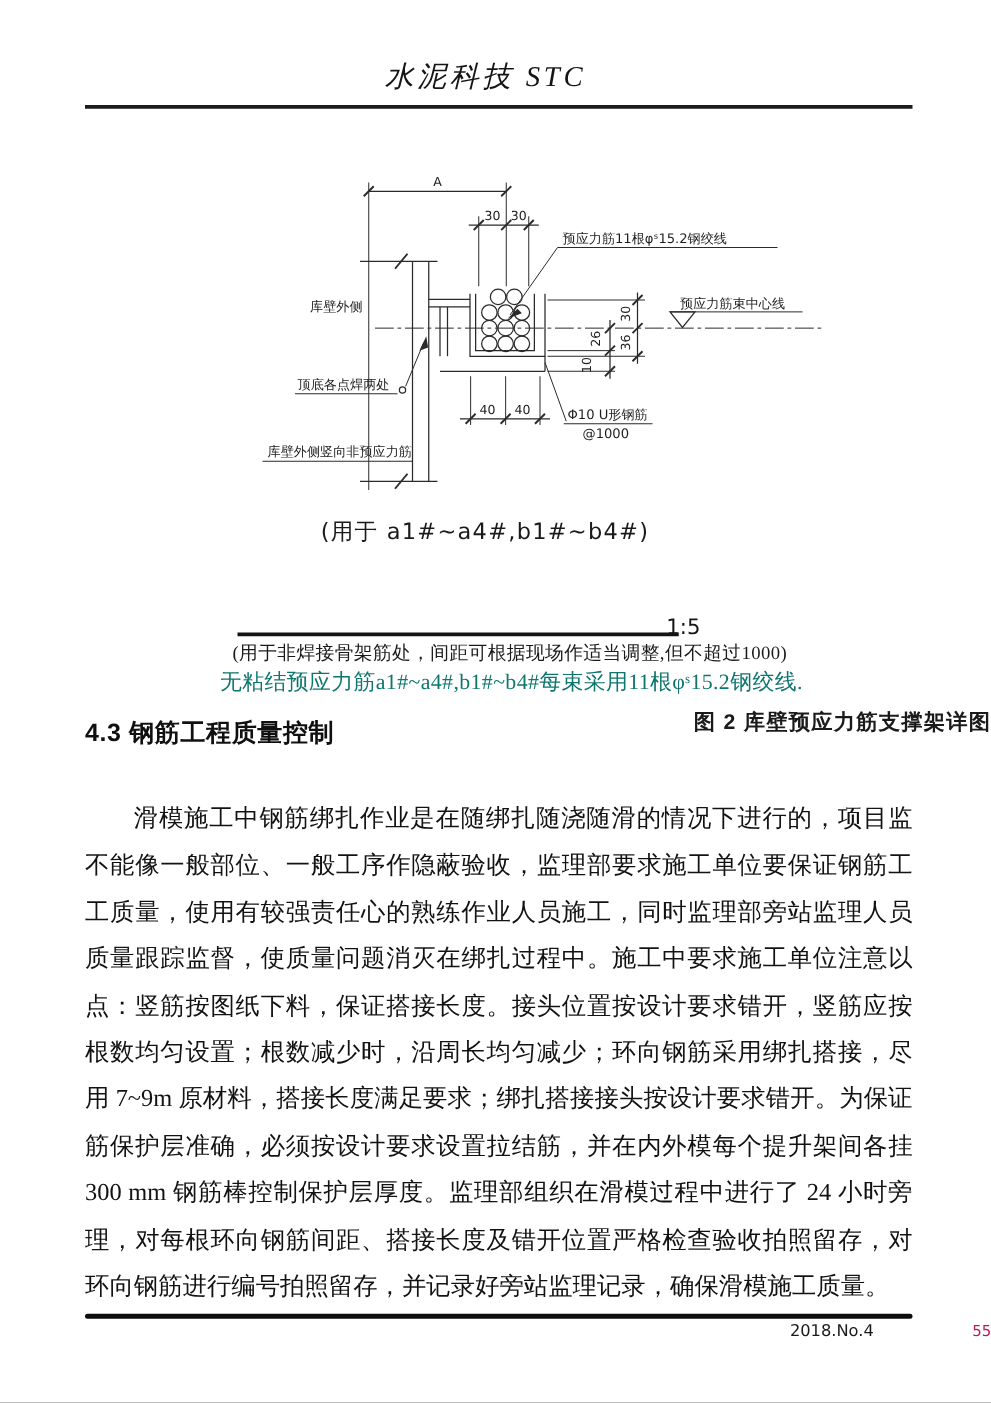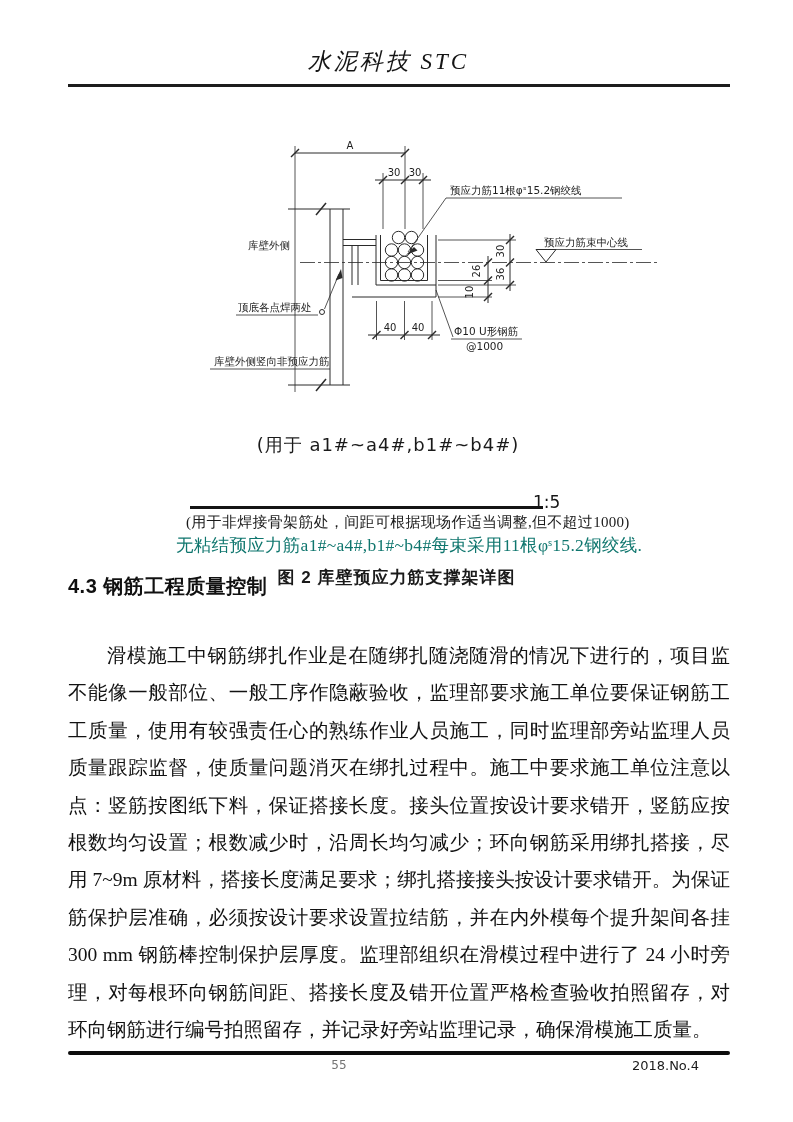--- a/index.html
+++ b/index.html
@@ -13,39 +13,39 @@
   
   .fig-svg{left:170px;top:128px;width:600px;height:290px;}
   .fig-svg line,.fig-svg path,.fig-svg circle,.fig-svg polyline{stroke:#2a2a2a;stroke-width:1;fill:none;}
   .fig-svg .tick{stroke-width:1.5;}
   .fig-svg .thin{stroke-width:0.8;}
   .fig-svg polygon{fill:#2a2a2a;stroke:none;}
   .fig-svg text{font-family:"DejaVu Sans","Liberation Sans",sans-serif;font-size:10.5px;fill:#1d1d1d;}
   .fig-svg text.dimnum{font-size:10px;}
   
   .fig-usage{left:0;top:413px;width:776px;text-align:center;font-size:18px;
-             font-family:"DejaVu Sans","Liberation Sans",sans-serif;color:#1a1a1a;letter-spacing:1px;margin-top:20px;}
+             font-family:"DejaVu Sans","Liberation Sans",sans-serif;color:#1a1a1a;letter-spacing:1px;}
   .fig-title{left:0;top:466px;width:776px;text-align:center;font-size:26px;letter-spacing:3px;color:#151515;}
   .fig-rule{left:190px;top:506px;width:353px;height:3px;background:#141414;}
   .fig-scale{left:533px;top:492px;font-size:17px;font-family:"DejaVu Sans","Liberation Sans",sans-serif;color:#151515;}
   .fig-note1{left:186px;top:513px;font-size:15px;color:#1a1a1a;letter-spacing:0.3px;}
   .fig-note2{left:176px;top:533px;font-size:17.5px;color:#0f766e;letter-spacing:0.3px;}
-  .fig-caption{left:0;top:566px;width:793px;text-align:center;font-size:17px;font-weight:600;
+  .fig-caption{left:0;top:566px;width:793px;text-align:right;font-size:17px;font-weight:600;
                font-family:"Liberation Sans","DejaVu Sans",sans-serif;color:#1a1a1a;letter-spacing:1px;}
   
   .sec-heading{left:68px;top:573px;font-size:20px;font-weight:bold;
                font-family:"Liberation Sans","DejaVu Sans",sans-serif;color:#101010;letter-spacing:0.5px;}
   .body-block{left:68px;top:637px;width:662px;font-size:19.5px;line-height:37.4px;color:#121212;}
   .body-line{text-align:justify;text-align-last:justify;text-justify:inter-character;height:37.4px;overflow:hidden;}
   .body-line.indent{padding-left:39px;}
   .body-line.last{text-align-last:left;}
   
   .ftr-rule{left:68px;top:1051px;width:662px;height:4px;background:#0d0d0d;border-radius:2px;}
-  .ftr-page{left:0;top:1058px;width:678px;text-align:center;font-size:12px;
-            font-family:"DejaVu Sans","Liberation Sans",sans-serif;color:#737373;}
+  .ftr-page{left:0;top:1058px;width:793px;text-align:right;font-size:12px;
+            font-family:"DejaVu Sans","Liberation Sans",sans-serif;color:#be185d;}
   .ftr-issue{right:94px;top:1058px;font-size:13px;
              font-family:"DejaVu Sans","Liberation Sans",sans-serif;color:#1a1a1a;}
 </style>
 </head>
 <body>
 
 <div class="page">
 
   <div class="abs hdr-title">水泥科技 STC</div>
   <div class="abs hdr-rule"></div>

